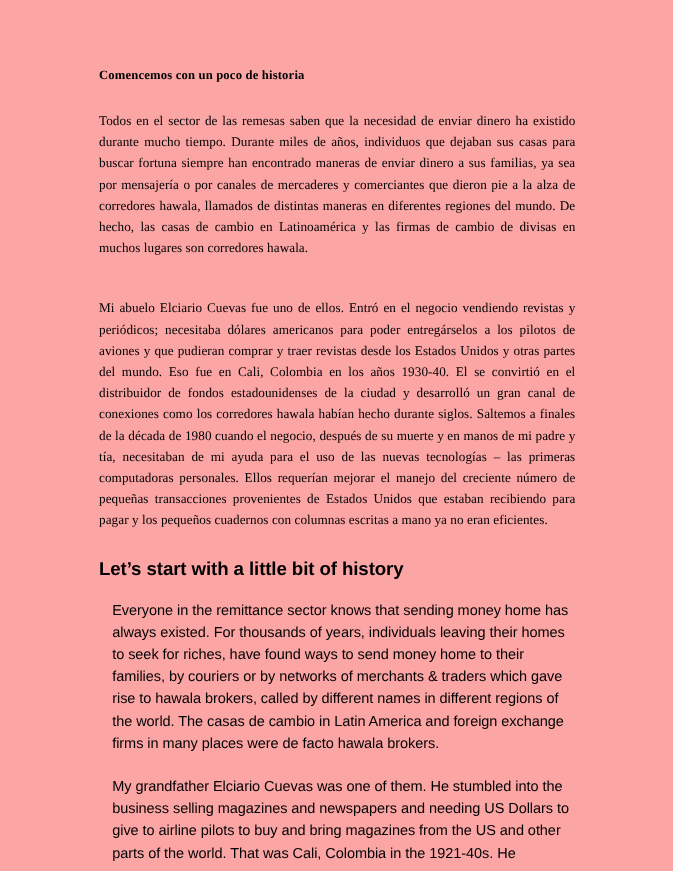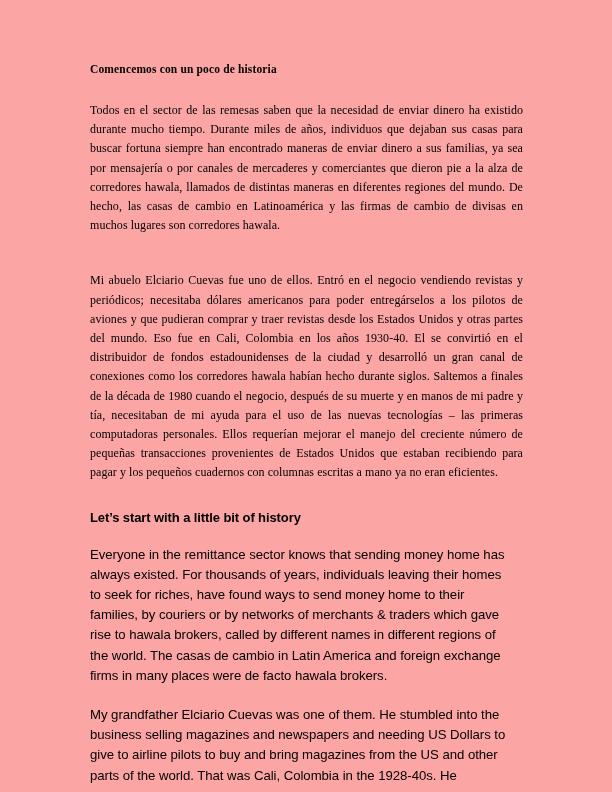--- a/index.html
+++ b/index.html
@@ -43,35 +43,35 @@
     margin: 0;
     letter-spacing: 0.05px;
   }
   .es-para-1 { margin-top: 25px; }
   .es-para-2 { margin-top: 36px; }
 
   
   .en-heading {
     font-family: "Liberation Sans", "DejaVu Sans", sans-serif;
     font-weight: bold;
-    font-size: 13px;
+    font-size: 17px;
     line-height: 17px;
     color: #000000;
     letter-spacing: -0.1px;
     margin: 0;
     margin-top: 26px;
   }
   .en-para {
     font-family: "Liberation Sans", "DejaVu Sans", sans-serif;
     font-weight: normal;
     font-size: 13.2px;
     line-height: 20.2px;
     color: #000000;
     text-align: left;
-    margin: 0;
+    margin: 12px;
     letter-spacing: -0.05px;
     width: 420px;
   }
   .en-para-1 { margin-top: 19px; }
   .en-para-2 { margin-top: 19px; }
 </style>
 </head>
 <body>
 
 <div class="page">
@@ -80,16 +80,16 @@
     <h2 class="es-heading">Comencemos con un poco de historia</h2>
 
     <p class="es-para es-para-1">Todos en el sector de las remesas saben que la necesidad de enviar dinero ha existido durante mucho tiempo. Durante miles de años, individuos que dejaban sus casas para buscar fortuna siempre han encontrado maneras de enviar dinero a sus familias, ya sea por mensajería o por canales de mercaderes y comerciantes que dieron pie a la alza de corredores hawala, llamados de distintas maneras en diferentes regiones del mundo. De hecho, las casas de cambio en Latinoamérica y las firmas de cambio de divisas en muchos lugares son corredores hawala.</p>
 
     <p class="es-para es-para-2">Mi abuelo Elciario Cuevas fue uno de ellos. Entró en el negocio vendiendo revistas y periódicos; necesitaba dólares americanos para poder entregárselos a los pilotos de aviones y que pudieran comprar y traer revistas desde los Estados Unidos y otras partes del mundo. Eso fue en Cali, Colombia en los años 1930-40. El se convirtió en el distribuidor de fondos estadounidenses de la ciudad y desarrolló un gran canal de conexiones como los corredores hawala habían hecho durante siglos. Saltemos a finales de la década de 1980 cuando el negocio, después de su muerte y en manos de mi padre y tía, necesitaban de mi ayuda para el uso de las nuevas tecnologías – las primeras computadoras personales. Ellos requerían mejorar el manejo del creciente número de pequeñas transacciones provenientes de Estados Unidos que estaban recibiendo para pagar y los pequeños cuadernos con columnas escritas a mano ya no eran eficientes.</p>
 
     <h2 class="en-heading">Let’s start with a little bit of history</h2>
 
     <p class="en-para en-para-1">Everyone in the remittance sector knows that sending money home has always existed. For thousands of years, individuals leaving their homes to seek for riches, have found ways to send money home to their families, by couriers or by networks of merchants &amp; traders which gave rise to hawala brokers, called by different names in different regions of the world. The casas de cambio in Latin America and foreign exchange firms in many places were de facto hawala brokers.</p>
 
-    <p class="en-para en-para-2">My grandfather Elciario Cuevas was one of them. He stumbled into the business selling magazines and newspapers and needing US Dollars to give to airline pilots to buy and bring magazines from the US and other parts of the world. That was Cali, Colombia in the 1928-40s. He</p>
+    <p class="en-para en-para-2">My grandfather Elciario Cuevas was one of them. He stumbled into the business selling magazines and newspapers and needing US Dollars to give to airline pilots to buy and bring magazines from the US and other parts of the world. That was Cali, Colombia in the 1921-40s. He</p>
 
   </div>
 </div>
 
 </body></html>

